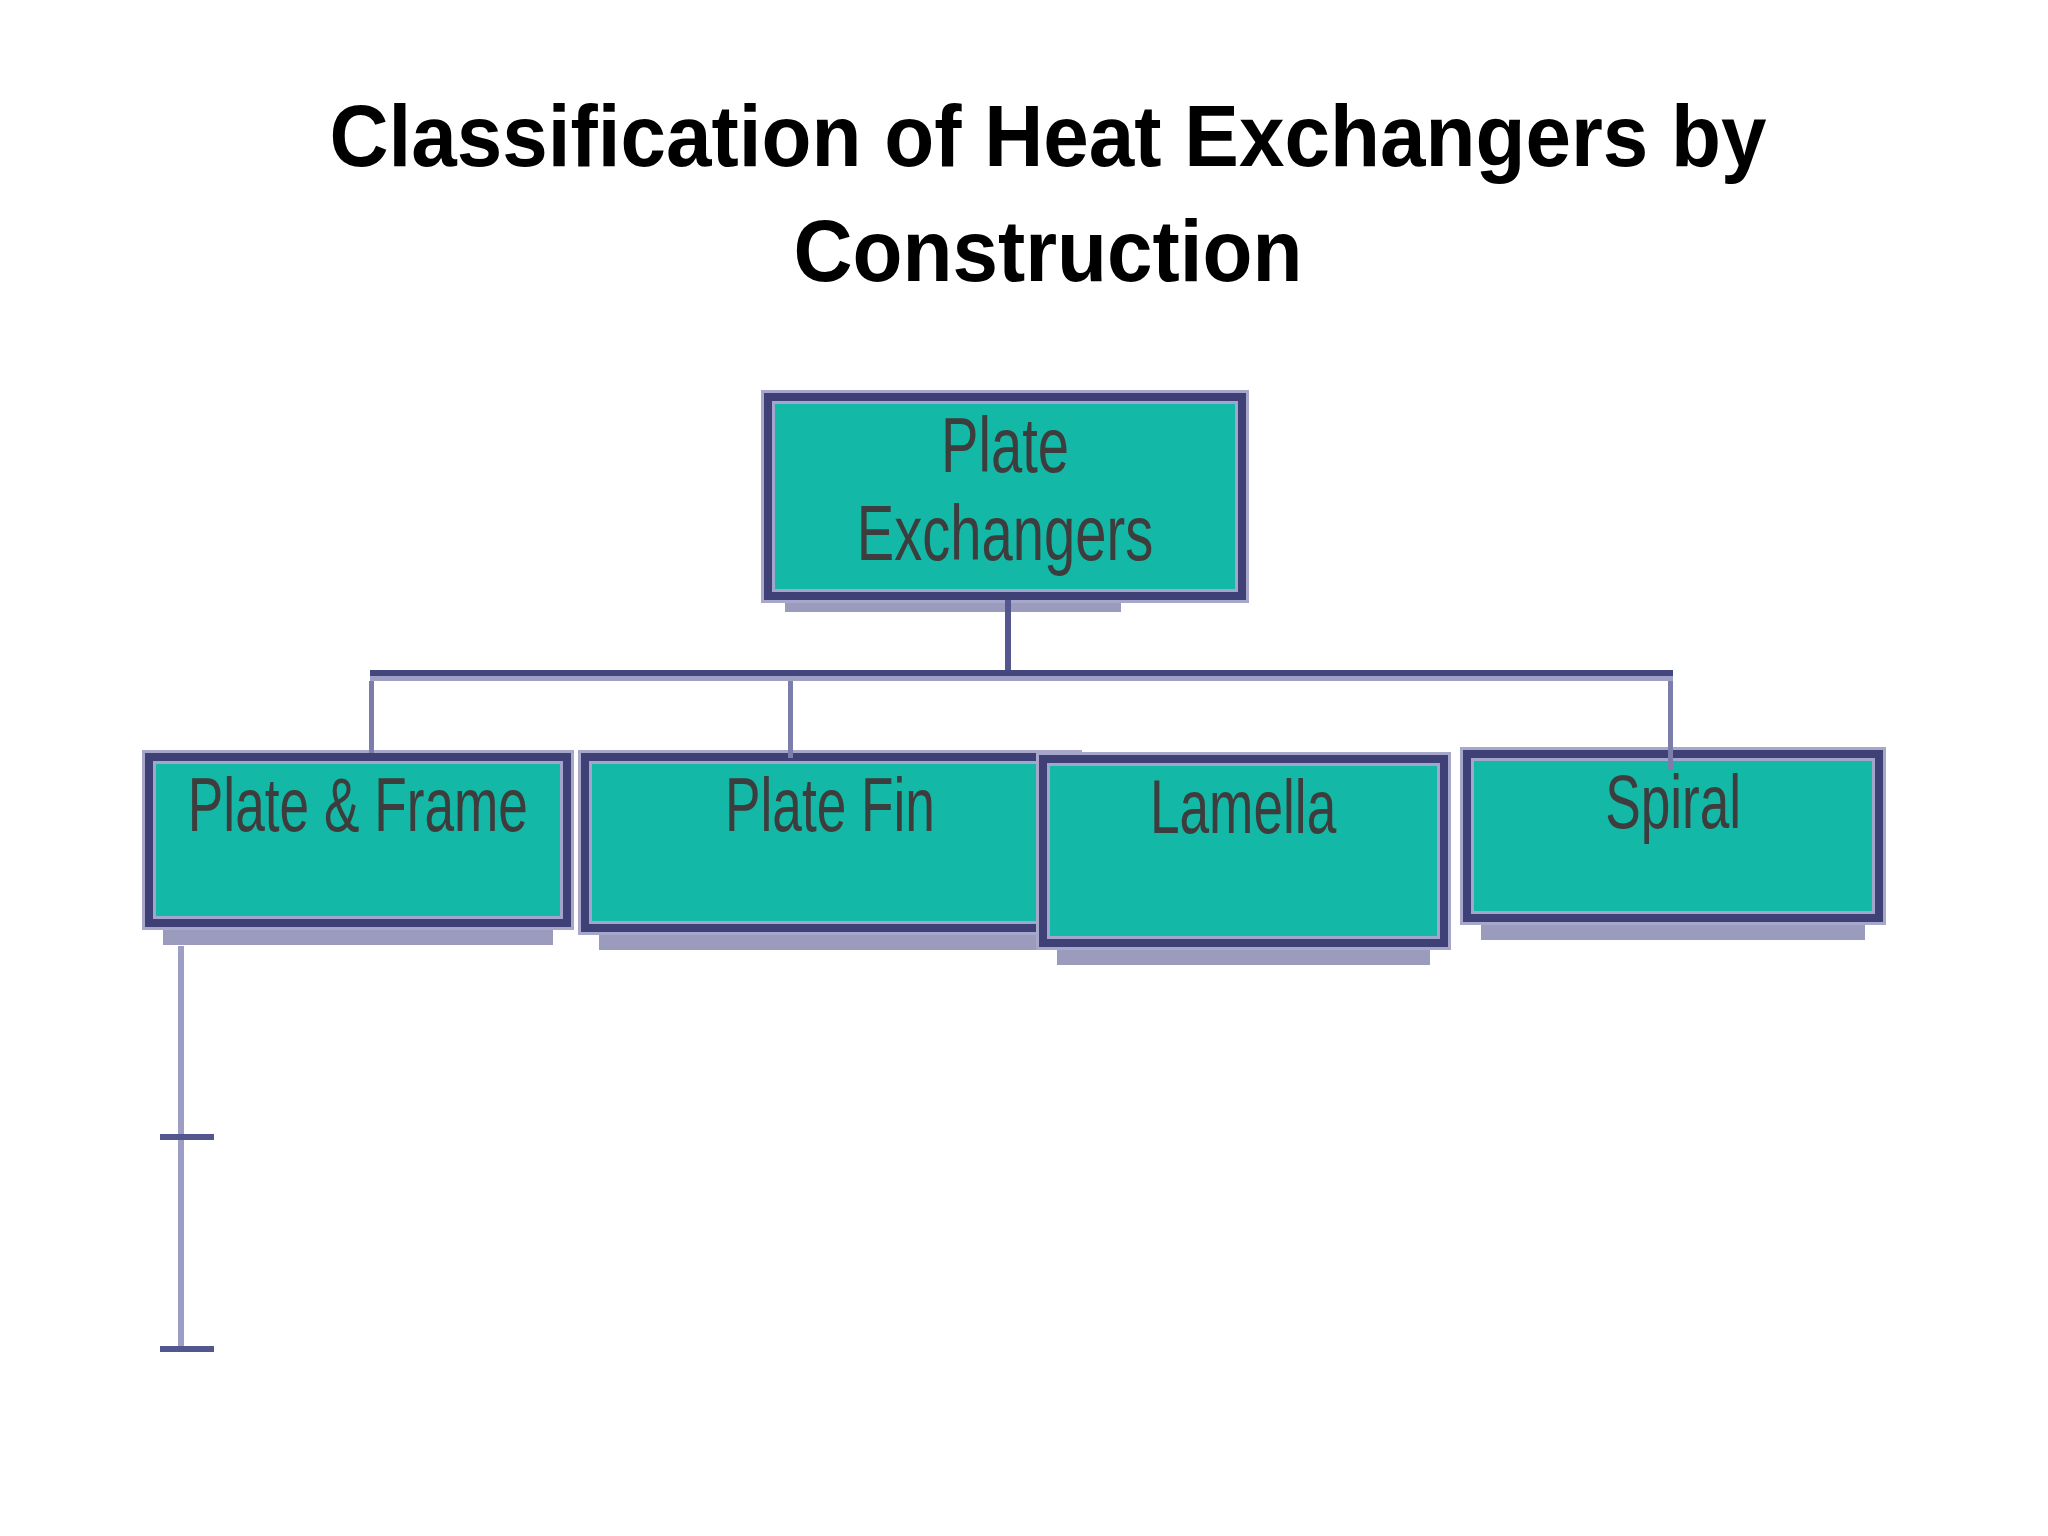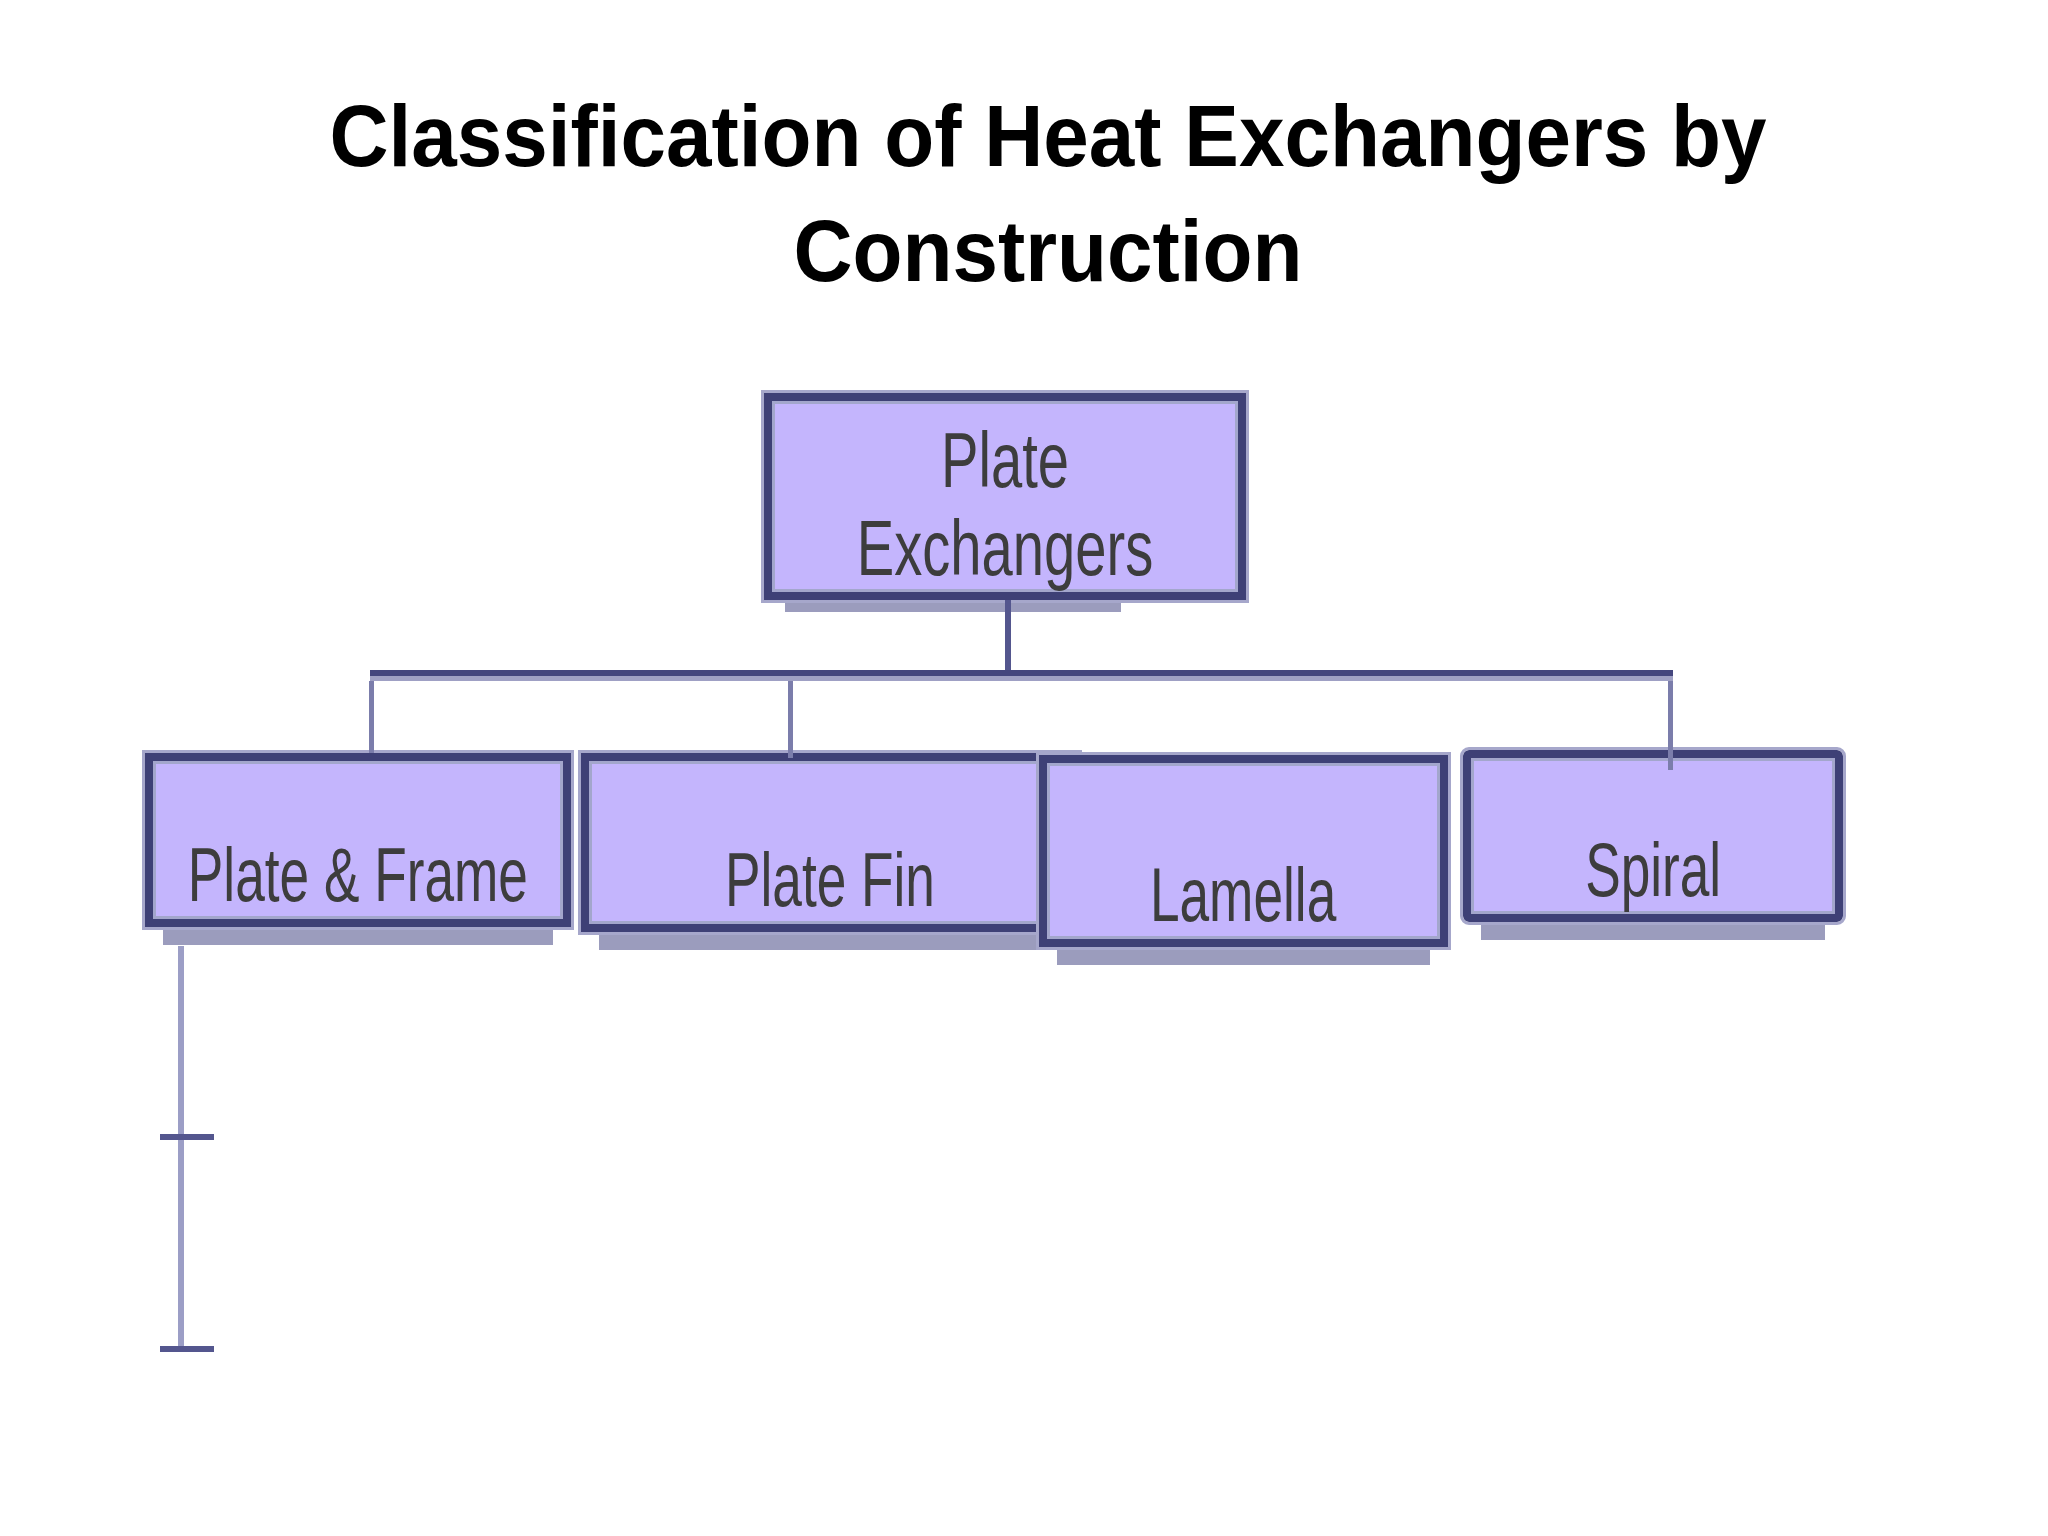--- a/index.html
+++ b/index.html
@@ -11,38 +11,38 @@
   
   .slide-title {
     position:absolute; top:78px; left:0; width:2080px;
     text-align:center; font-weight:bold; font-size:88px; line-height:115px;
     color:#000000; white-space:nowrap;
     transform:scaleX(0.93); transform-origin:50% 0;
   }
 
   
   .node {
-    position:absolute; box-sizing:border-box; background:#c4b5fd;
+    position:absolute; box-sizing:border-box; background:#14b8a6;
     border:8px solid #3e4076; outline:3px solid #a6a7cb;
-    display:flex; align-items:flex-end; justify-content:center;
+    display:flex; align-items:flex-start; justify-content:center;
     color:#3d3d3d; font-size:76px;
   }
   .node .lbl {
     display:inline-block; white-space:nowrap; text-align:center;
     line-height:88px; transform:scaleX(0.70); transform-origin:50% 50%;
   }
   .node-child { box-shadow: inset 0 0 0 3px #a3a6cc, 0 36px 0 -18px #9b9cbd; }
   .node-root  { box-shadow: inset 0 0 0 3px #a3a6cc, -52px 85px 0 -73px #9b9cbd; font-size:78px; }
   .node-root .lbl { white-space:normal; width:430px; transform:scaleX(0.72); }
 
   #node-root       { left:756px;  top:393px; width:482px; height:207px; }
   #node-plateframe { left:137px;  top:753px; width:426px; height:174px; }
   #node-platefin   { left:573px;  top:753px; width:498px; height:179px; }
   #node-lamella    { left:1031px; top:755px; width:409px; height:192px; }
-  #node-spiral     { left:1455px; top:750px; width:380px; height:172px;border-radius:6px; }
+  #node-spiral     { left:1455px; top:750px; width:420px; height:172px; }
 
   
   .line { position:absolute; }
   .stub      { left:997px;  top:600px;  width:6px;    height:75px;  background:#54568e; }
   .hline     { left:362px;  top:670px;  width:1303px; height:11px;
                background:linear-gradient(to bottom,#44467e 0 6px,#9fa0c4 6px 11px); }
   .drop-1    { left:361px;  top:681px;  width:5px;    height:72px;  background:#7b7dab; }
   .drop-2    { left:780px;  top:681px;  width:5px;    height:77px;  background:#7b7dab; }
   .drop-3    { left:1660px; top:681px;  width:5px;    height:89px;  background:#7b7dab; }
   .leafline  { left:170px;  top:946px;  width:6px;    height:404px; background:#9c9ec6; }

